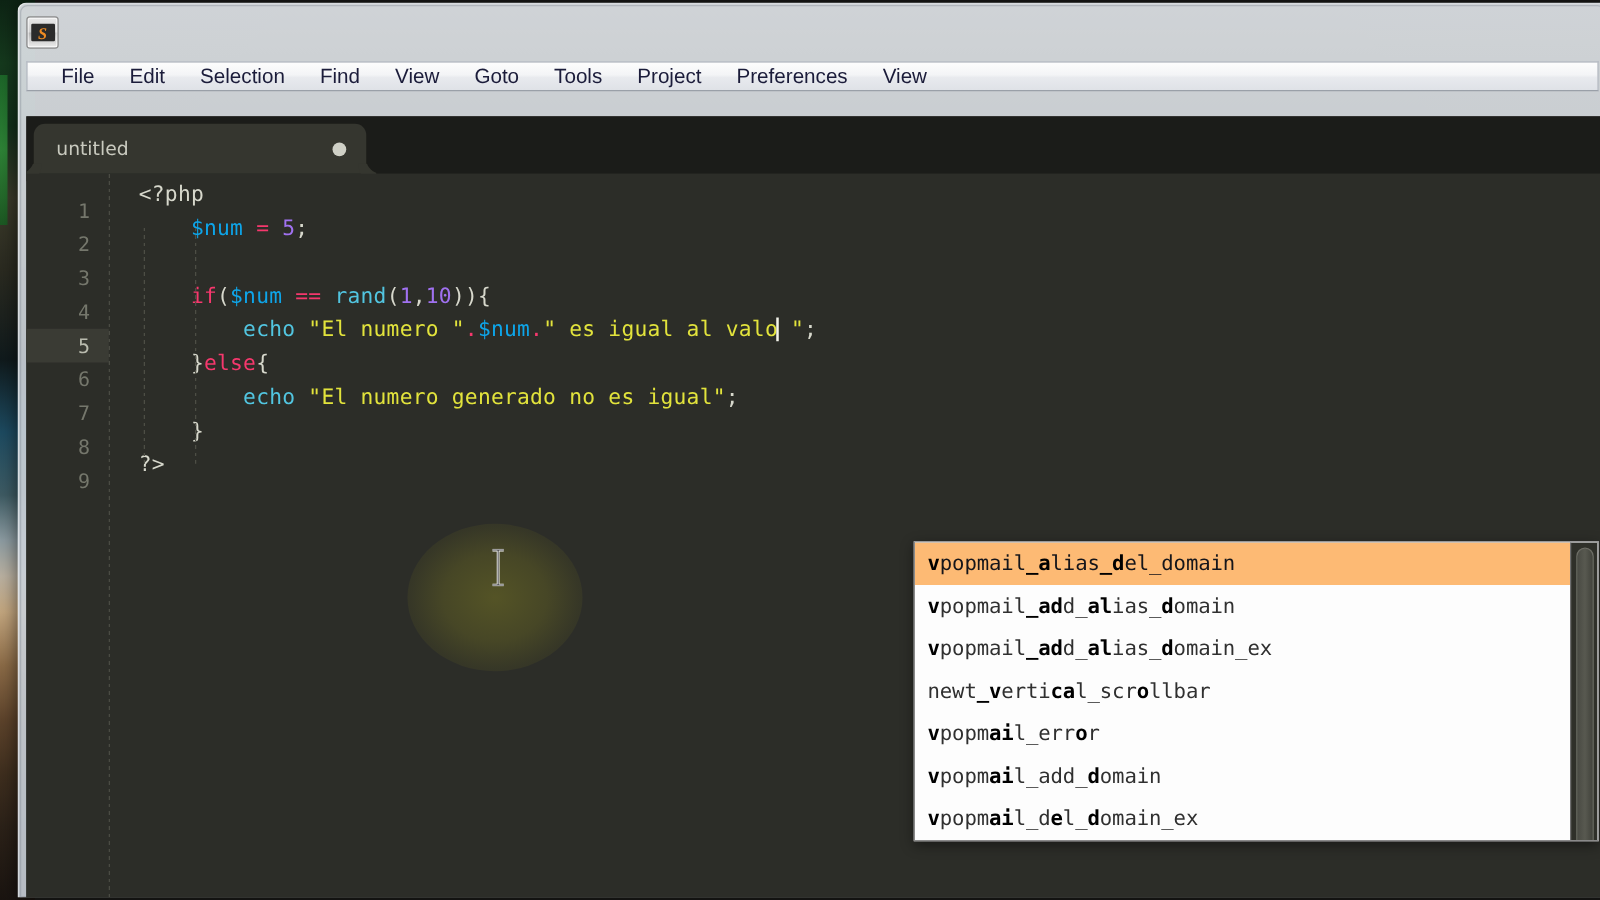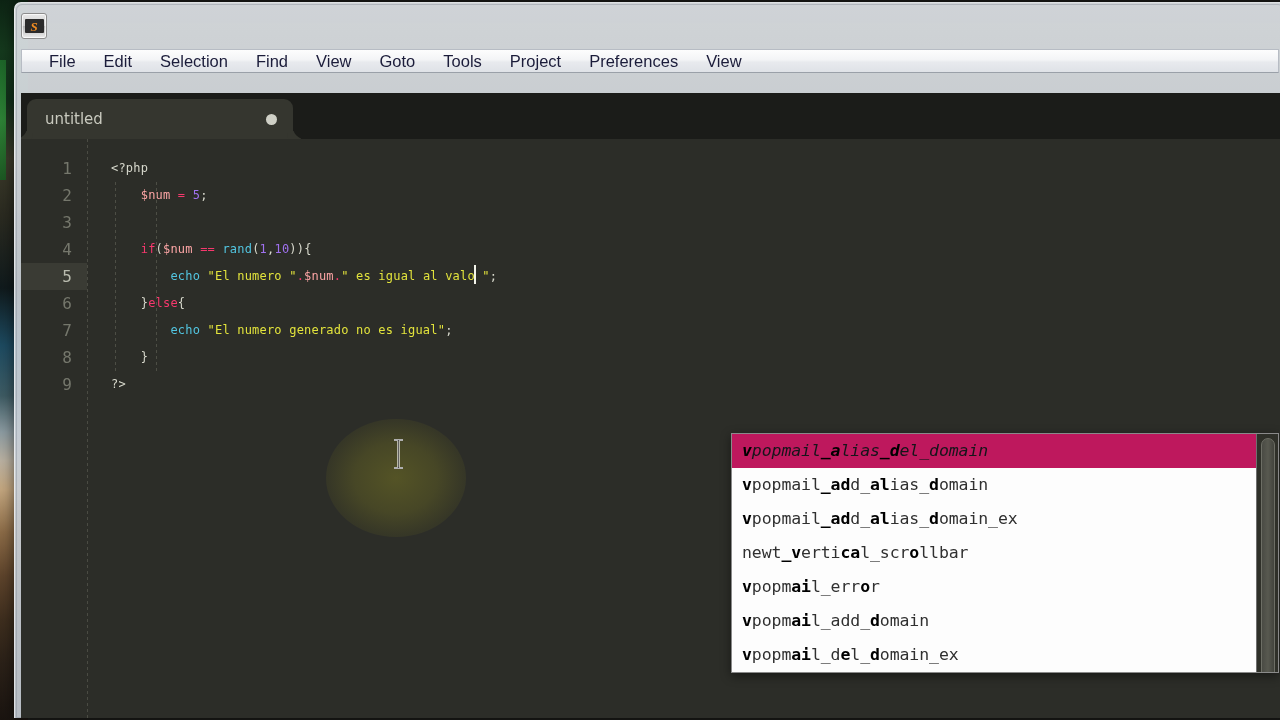--- a/index.html
+++ b/index.html
@@ -203,42 +203,42 @@
     position: absolute;
     left: 66px; top: 0; bottom: 0;
     width: 1px;
     background: repeating-linear-gradient(to bottom,
       #4a4b43 0px, #4a4b43 3px, transparent 3px, transparent 6px);
   }
 
   .code {
     position: relative;
     flex: 1;
-    padding-top: 16px;
+    padding-top: 4px;
     font-family: "DejaVu Sans Mono", monospace;
-    font-size: 12px;
+    font-size: 17px;
   }
   .cline {
     position: relative;
     height: 27px;
     line-height: 27px;
     white-space: pre;
     padding-left: 24px;
     letter-spacing: .2px;
   }
   .indent-guide {
     position: absolute;
     top: 0; width: 1px; height: 100%;
     background: repeating-linear-gradient(to bottom,
       #4d4e45 0px, #4d4e45 3px, transparent 3px, transparent 6px);
   }
 
   
   .tok-tag     { color: #d7d8cc; }
-  .tok-var     { color: #fca5a5; }
+  .tok-var     { color: #0ea5e9; }
   .tok-op      { color: #f6386d; }
   .tok-kw      { color: #f6386d; }
   .tok-num     { color: #a071f0; }
   .tok-fn      { color: #52c5e0; }
   .tok-str     { color: #e2e33c; }
   .tok-punct   { color: #d7d8cc; }
   .tok-plain   { color: #d7d8cc; }
 
   
   .caret {
@@ -287,23 +287,22 @@
     line-height: 34px;
     padding-left: 10px;
     font-family: "DejaVu Sans Mono", monospace;
     font-size: 16.5px;
     color: #303030;
     white-space: pre;
     cursor: pointer;
     letter-spacing: -.1px;
   }
   .ac-item.selected {
-    background: #be185d;
+    background: #fdba74;
     color: #15151a;
-    font-style: italic;
   }
   .ac-item b { font-weight: bold; color: #000; }
   .ac-item.selected b { color: #000; }
 
   .ac-scroll {
     width: 22px;
     background: #2f3029;
     border-left: 1px solid #6f6f6f;
     position: relative;
   }

